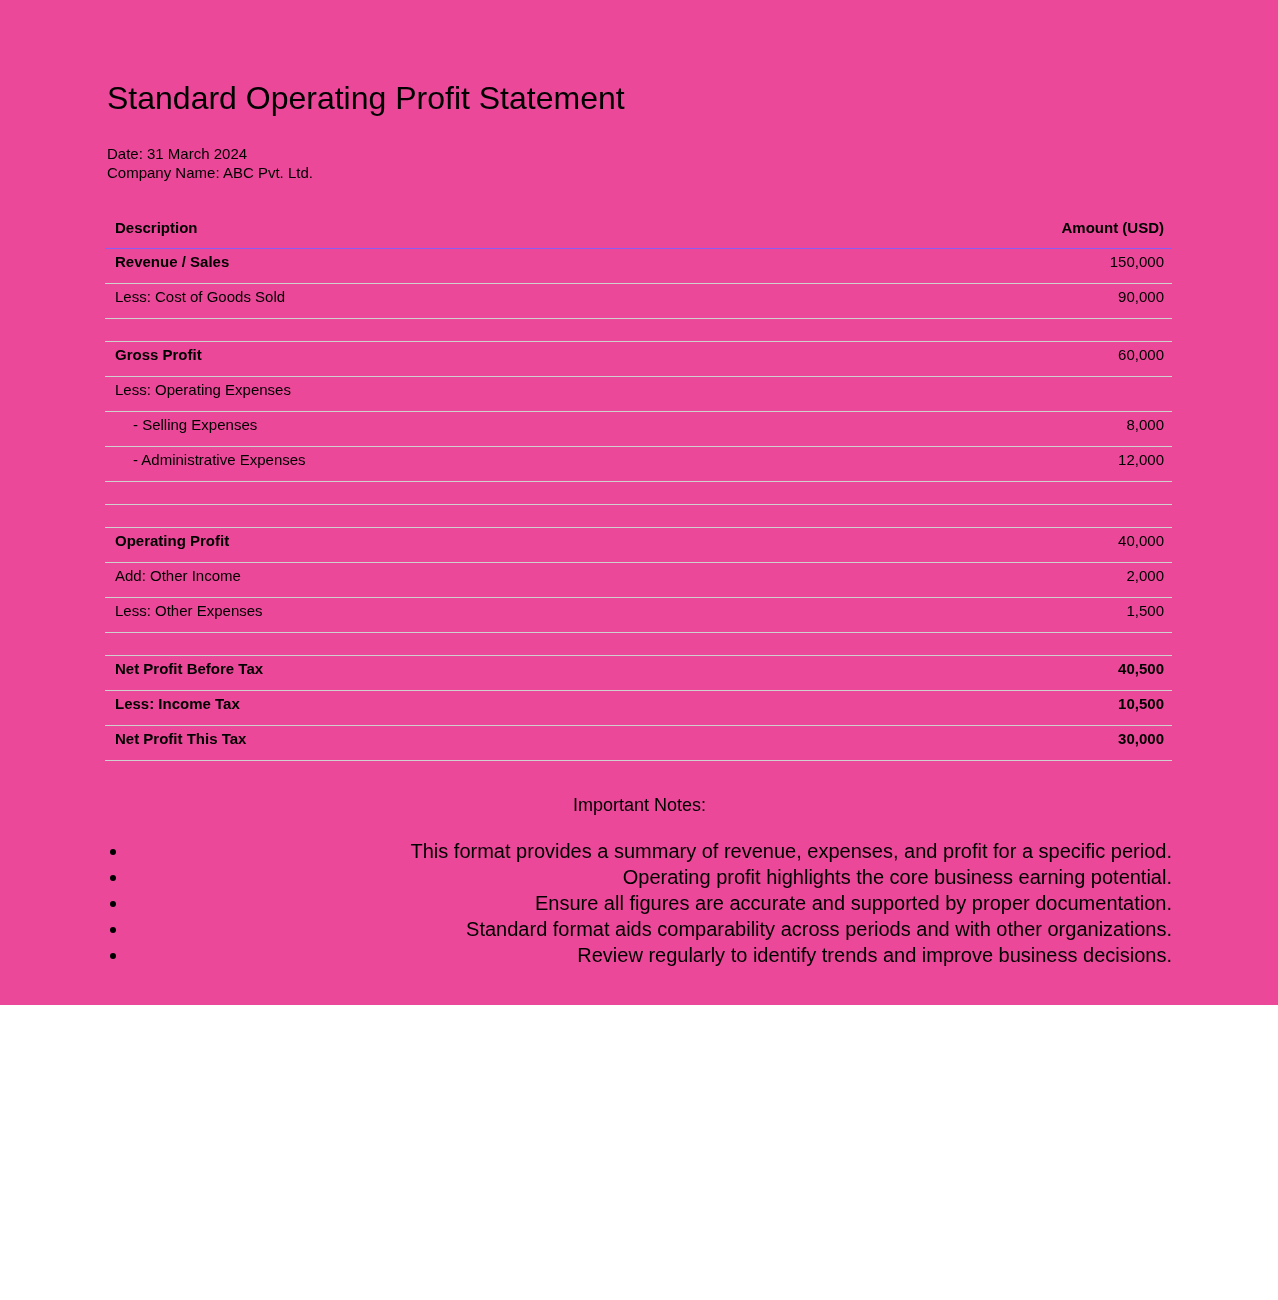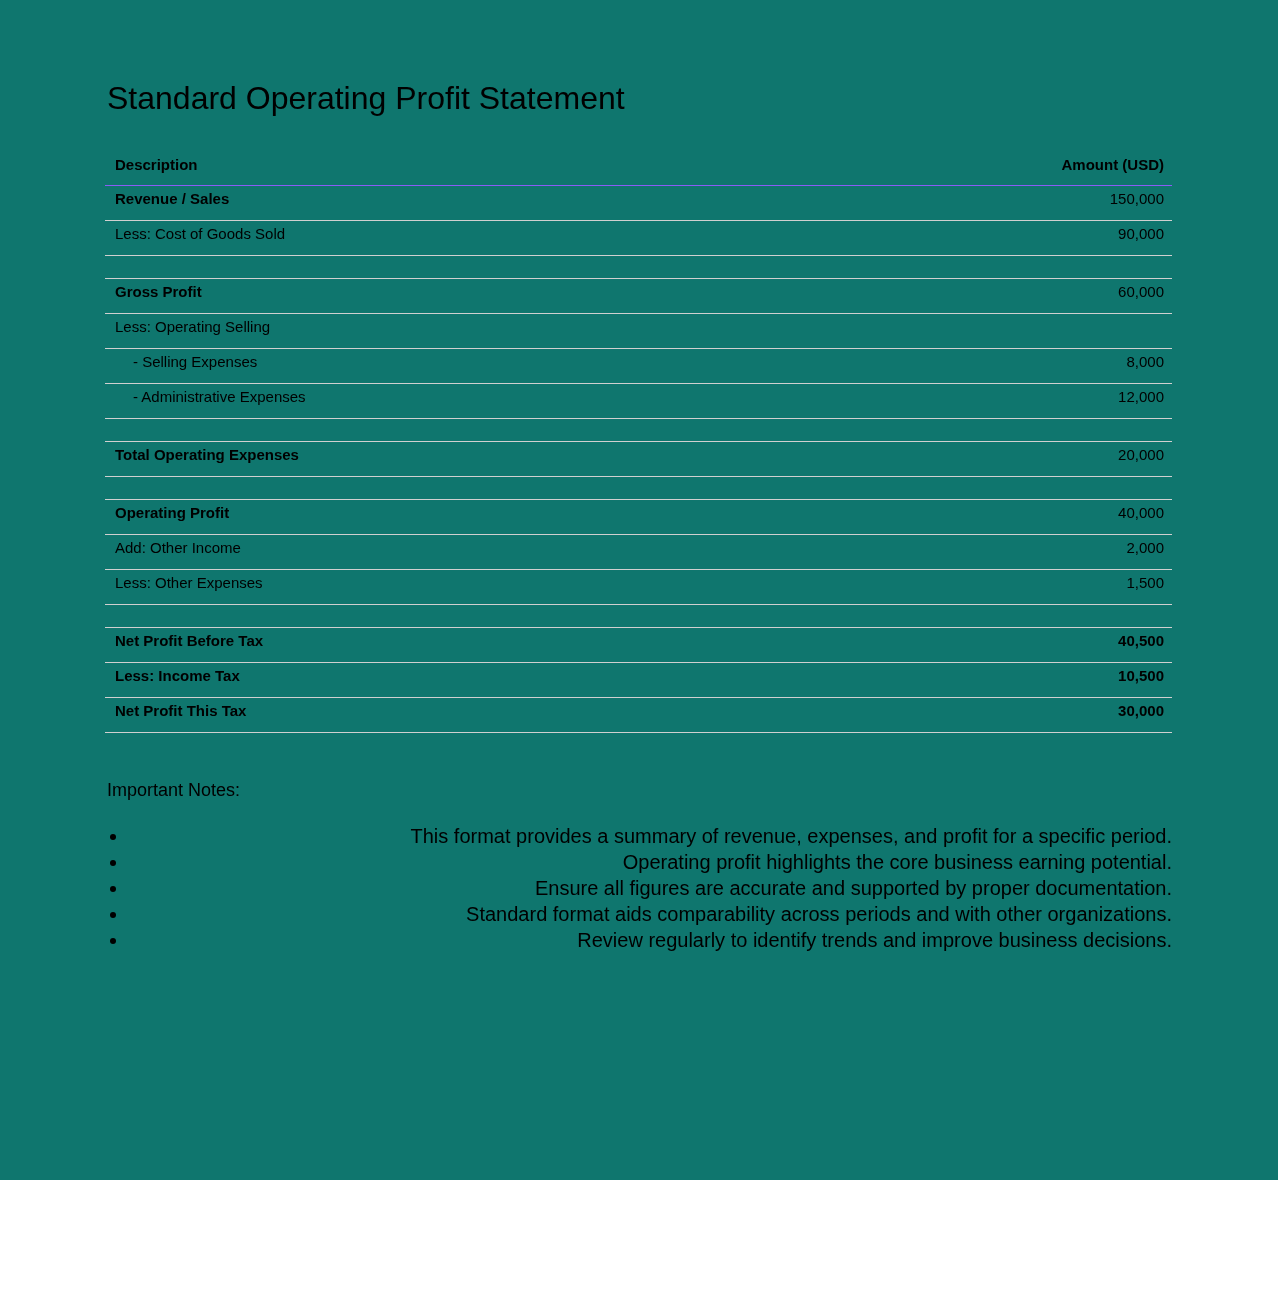--- a/index.html
+++ b/index.html
@@ -4,24 +4,24 @@
 <style>
   html, body {
     margin: 0;
     padding: 0;
     background: #ffffff;
     color: #000000;
     font-family: "Liberation Sans", "DejaVu Sans", sans-serif;
   }
   .page {
     width: 1278px;
-    height: 1180px;
+    height: 1005px;
     box-sizing: border-box;
     padding: 0 106px 0 105px;
-    background: #0f766e;
+    background: #ec4899;
     overflow: hidden;
   }
   .doc-title {
     font-size: 32px;
     font-weight: 400;
     line-height: 37px;
     margin: 80px 0 27px 2px;
     color: #000000;
   }
   .meta {
@@ -56,38 +56,43 @@
   }
   table.statement td.desc   { text-align: left; }
   table.statement td.amount { text-align: right; }
   table.statement tr.indent td.desc { padding-left: 28px; }
   table.statement tr.spacer td { padding: 0; height: 22px; }
   .bold { font-weight: 700; }
   .notes-heading {
     font-size: 18px;
     font-weight: 400;
     line-height: 21px;
-    margin: 47px 0 0 2px;
+    margin: 34px 0 0 2px;
+    text-align: center;
   }
   ul.notes {
     margin: 22px 0 0 0;
     padding-left: 24px;
     font-size: 20px;
     line-height: 26px;
     text-align: right;
   }
   ul.notes li { padding-left: 3px; }
 </style>
 </head>
 <body>
 
 <div class="page">
 
   <h1 class="doc-title">Standard Operating Profit Statement</h1>
 
+  <p class="meta">
+    <span>Date: 31 March 2024</span><br>
+    <span>Company Name: ABC Pvt. Ltd.</span>
+  </p>
 
 
   <table class="statement">
     <thead>
       <tr>
         <th class="col-desc">Description</th>
         <th class="col-amount">Amount (USD)</th>
       </tr>
     </thead>
     <tbody>
@@ -101,38 +106,34 @@
   </tr>
         <tr class="spacer">
     <td class="desc"></td>
     <td class="amount"></td>
   </tr>
         <tr>
     <td class="desc bold">Gross Profit</td>
     <td class="amount">60,000</td>
   </tr>
         <tr>
-    <td class="desc">Less: Operating Selling</td>
+    <td class="desc">Less: Operating Expenses</td>
     <td class="amount"></td>
   </tr>
         <tr class="indent">
     <td class="desc">- Selling Expenses</td>
     <td class="amount">8,000</td>
   </tr>
         <tr class="indent">
     <td class="desc">- Administrative Expenses</td>
     <td class="amount">12,000</td>
   </tr>
         <tr class="spacer">
     <td class="desc"></td>
     <td class="amount"></td>
-  </tr>
-        <tr>
-    <td class="desc bold">Total Operating Expenses</td>
-    <td class="amount">20,000</td>
   </tr>
         <tr class="spacer">
     <td class="desc"></td>
     <td class="amount"></td>
   </tr>
         <tr>
     <td class="desc bold">Operating Profit</td>
     <td class="amount">40,000</td>
   </tr>
         <tr>

